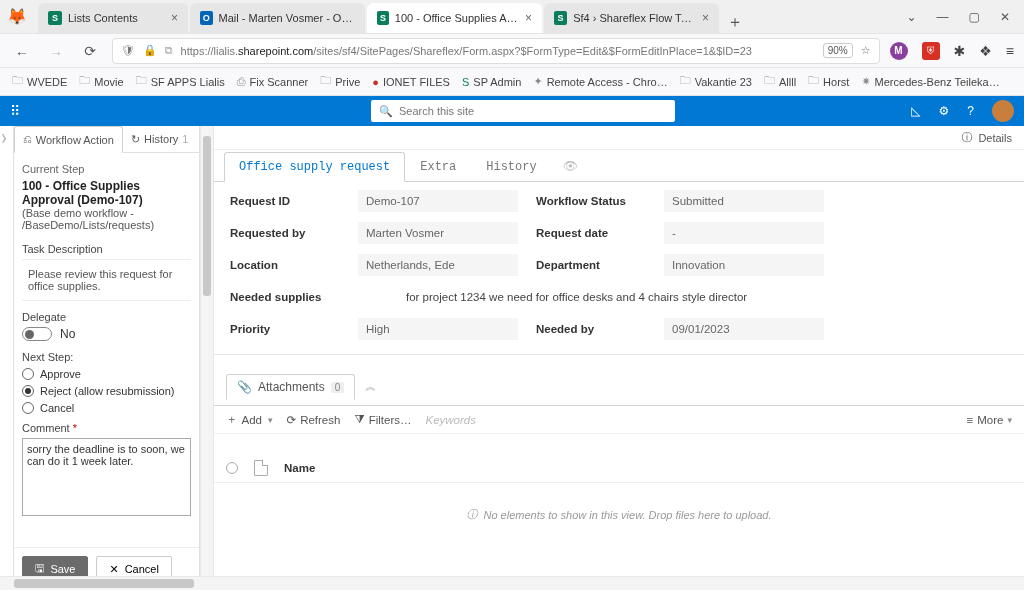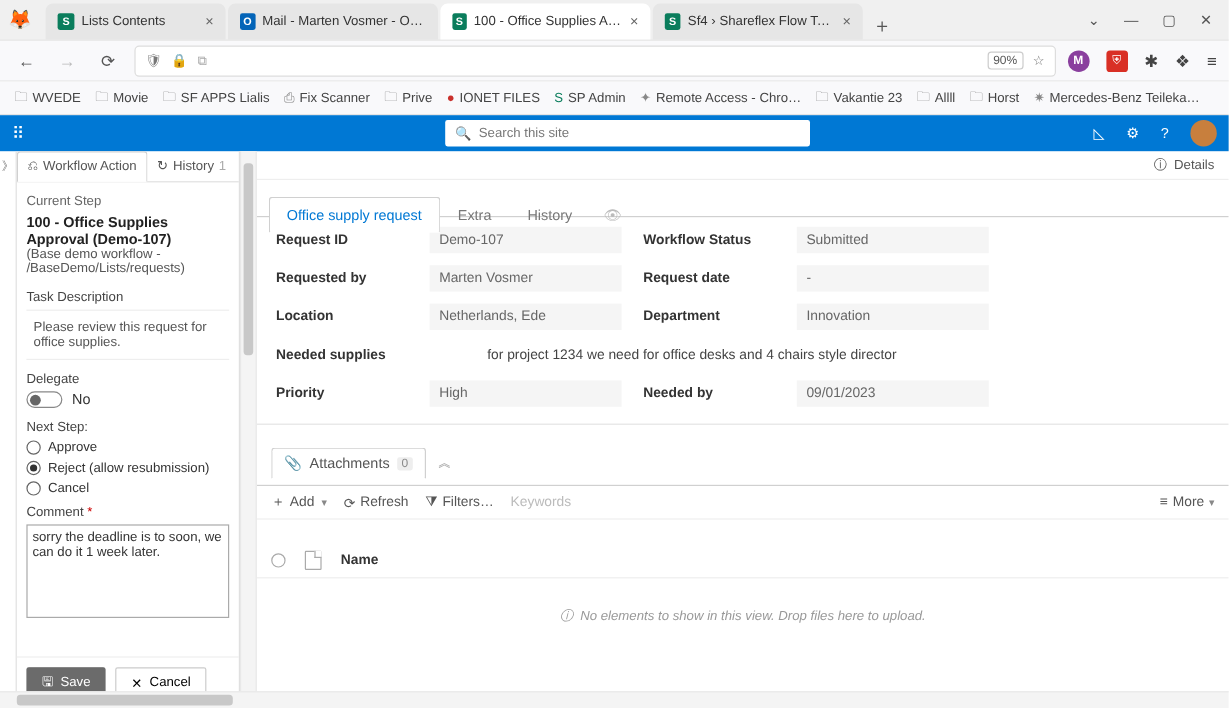--- a/index.html
+++ b/index.html
@@ -64,39 +64,39 @@
   .lp-footer { padding:8px; display:flex; gap:8px; border-top:1px solid #eee; }
   .btn { height:26px; padding:0 12px; font-size:11px; border:1px solid #ccc; background:#fff; display:flex; align-items:center; gap:6px; border-radius:2px; }
   .btn.primary { background:#6b6b6b; color:#fff; border-color:#6b6b6b; }
 
   .scroll-gutter { width:14px; border-left:1px solid #e8e8e8; border-right:1px solid #e8e8e8; background:#f4f4f4; position:relative; }
   .scroll-thumb { position:absolute; top:10px; left:2px; right:2px; height:160px; background:#c8c8c8; border-radius:3px; }
 
   .main { flex:1; display:flex; flex-direction:column; overflow:hidden; }
   .details-bar { height:24px; display:flex; align-items:center; justify-content:flex-end; padding:0 12px; color:#555; font-size:11px; gap:6px; border-bottom:1px solid #eee; }
   .form-tabs { display:flex; gap:0; padding-left:10px; border-bottom:1px solid #d0d0d0; align-items:flex-end; }
-  .ftab { padding:7px 14px; font-size:12px; color:#777; border:1px solid transparent; position:relative; top:14px; }
+  .ftab { padding:7px 14px; font-size:12px; color:#777; border:1px solid transparent; position:relative; top:1px;font-family:Liberation Mono, monospace; }
   .ftab.active { color:#0078d4; border:1px solid #d0d0d0; border-bottom:1px solid #fff; background:#fff; border-radius:3px 3px 0 0; }
   .ftab.eye { color:#bbb; padding:7px 10px; }
 
   .form-grid { padding:8px 16px 14px; display:grid; grid-template-columns: 110px 160px 110px 160px; row-gap:10px; column-gap:18px; font-size:12px; align-items:center; border-bottom:1px solid #e4e4e4; }
   .form-grid .lbl { color:#333; font-weight:600; font-size:11.5px; }
   .form-grid .val { background:#f5f5f5; padding:4px 8px; color:#666; font-size:11.5px; min-height:22px; display:flex; align-items:center; }
   .form-grid .val.plain { background:transparent; color:#444; }
   .form-grid .wide { grid-column: 2 / 5; margin-left: 40px; }
 
   .attach-header { display:flex; align-items:center; gap:10px; padding:6px 12px; border-bottom:1px solid #d0d0d0; margin-top:12px; }
   .attach-tab { border:1px solid #d0d0d0; border-bottom:1px solid #fff; padding:5px 10px; font-size:12px; color:#555; border-radius:3px 3px 0 0; display:flex; align-items:center; gap:6px; position:relative; top:1px; background:#fff;}
   .attach-count { background:#eee; color:#888; font-size:10px; padding:0 4px; border-radius:2px; }
   .attach-collapse { color:#aaa; font-size:11px; }
 
   .attach-toolbar { display:flex; align-items:center; gap:14px; padding:6px 12px; font-size:11.5px; color:#555; border-bottom:1px solid #eee; }
   .tool { display:flex; align-items:center; gap:4px; }
   .tool.caret::after { content:"▾"; font-size:9px; color:#888; margin-left:2px; }
-  .keywords { color:#bbb; }
+  .keywords { color:#bbb; font-style:italic; }
   .more { margin-left:auto; display:flex; align-items:center; gap:4px; }
 
   .attach-cols { display:flex; align-items:center; gap:16px; padding:6px 12px; font-size:11.5px; color:#333; border-bottom:1px solid #eee;margin-top:20px; }
   .chk { width:12px; height:12px; border:1px solid #aaa; border-radius:50%; }
   .doc-icon { width:14px; height:16px; border:1px solid #aaa; border-radius:1px; position:relative; }
   .doc-icon::after { content:""; position:absolute; right:-1px; top:-1px; width:5px; height:5px; background:#fff; border-left:1px solid #aaa; border-bottom:1px solid #aaa; }
 
   .empty { padding:24px; text-align:center; color:#999; font-size:11px; font-style:italic; display:flex; align-items:center; justify-content:center; gap:6px; }
 
   .bottom-scroll { position:absolute; left:0; right:0; bottom:0; height:14px; background:#f4f4f4; border-top:1px solid #e8e8e8; }
@@ -140,20 +140,23 @@
 </div>
 
 <div class="addrbar">
   <div class="nav-btn">←</div>
   <div class="nav-btn" style="color:#bbb;">→</div>
   <div class="nav-btn">⟳</div>
   <div class="urlbox">
     <span>🛡</span>
     <span>🔒</span>
     <span style="color:#aaa;">⧉</span>
+    <span>
+      <span>https://lialis.</span><span class="url-dark">sharepoint.com</span><span>/sites/sf4/SitePages/Shareflex/Form.aspx?$FormType=Edit&amp;$FormEditInPlace=1&amp;$ID=23</span>
+    </span>
     <span class="zoom" style="margin-left:auto;">90%</span>
     <span>☆</span>
   </div>
   <div class="addr-icons">
     <span class="m">M</span>
     <span class="shield">⛨</span>
     <span>✱</span>
     <span>❖</span>
     <span>≡</span>
   </div>

